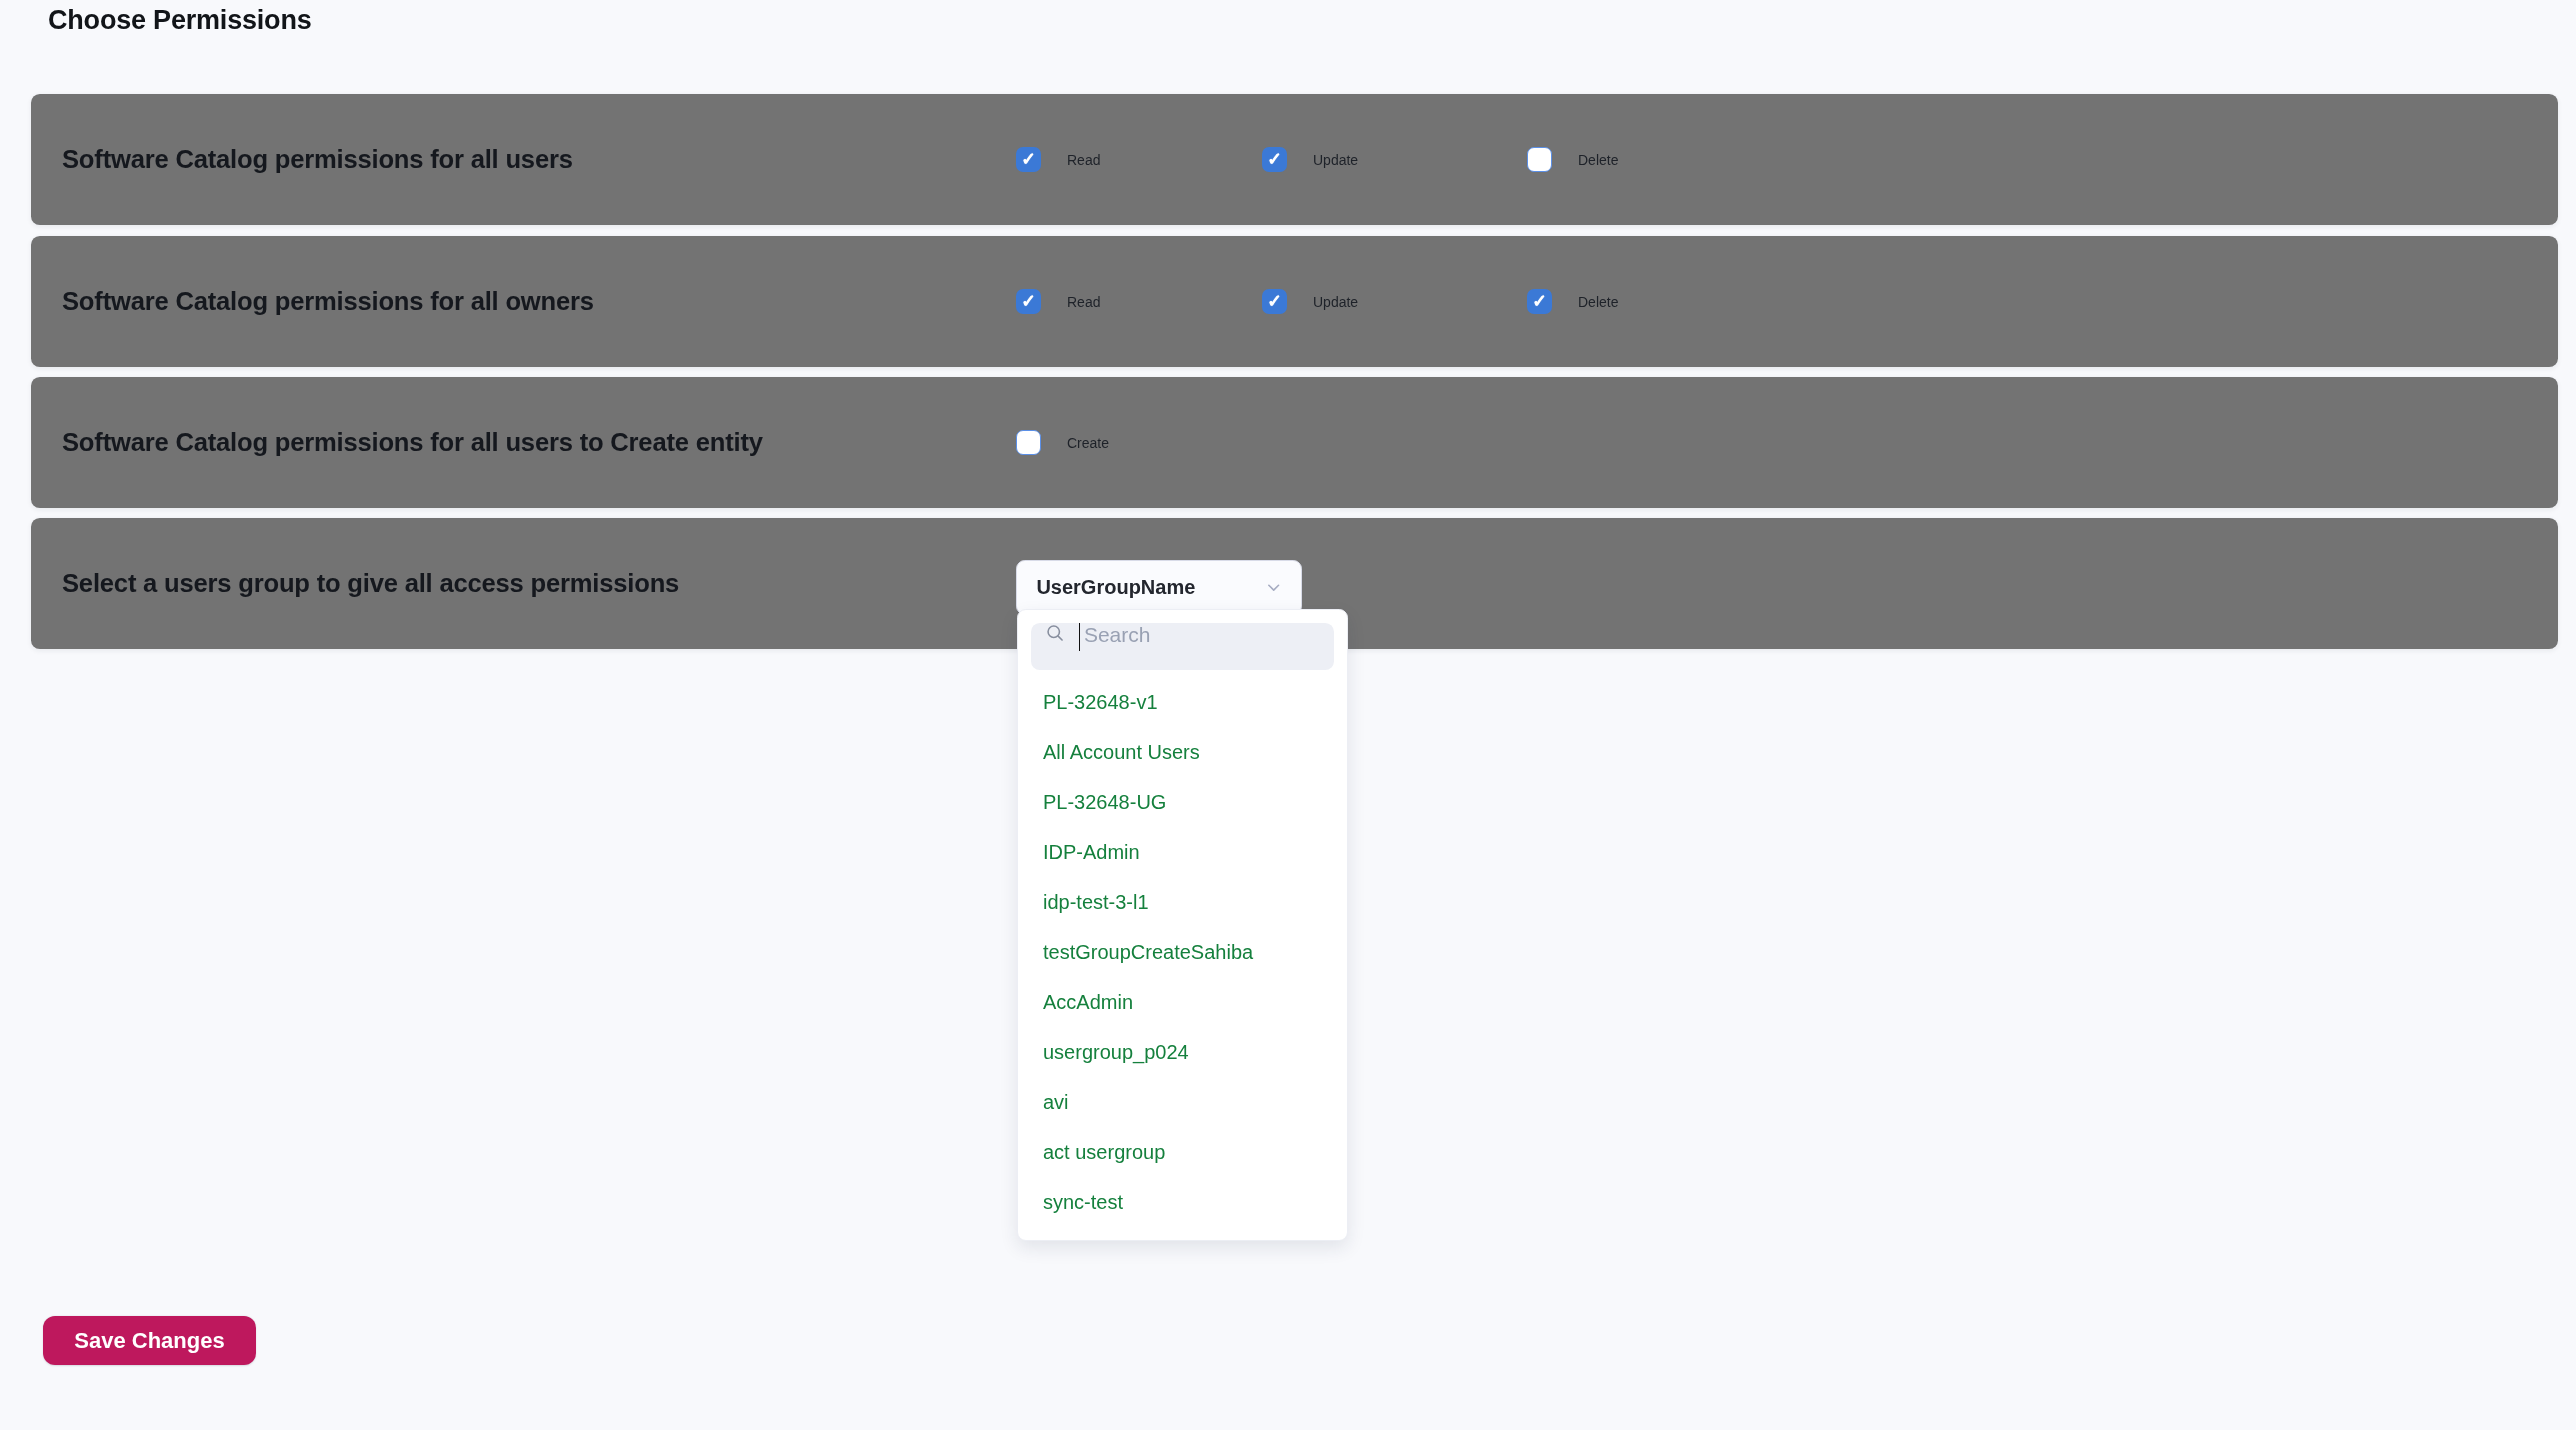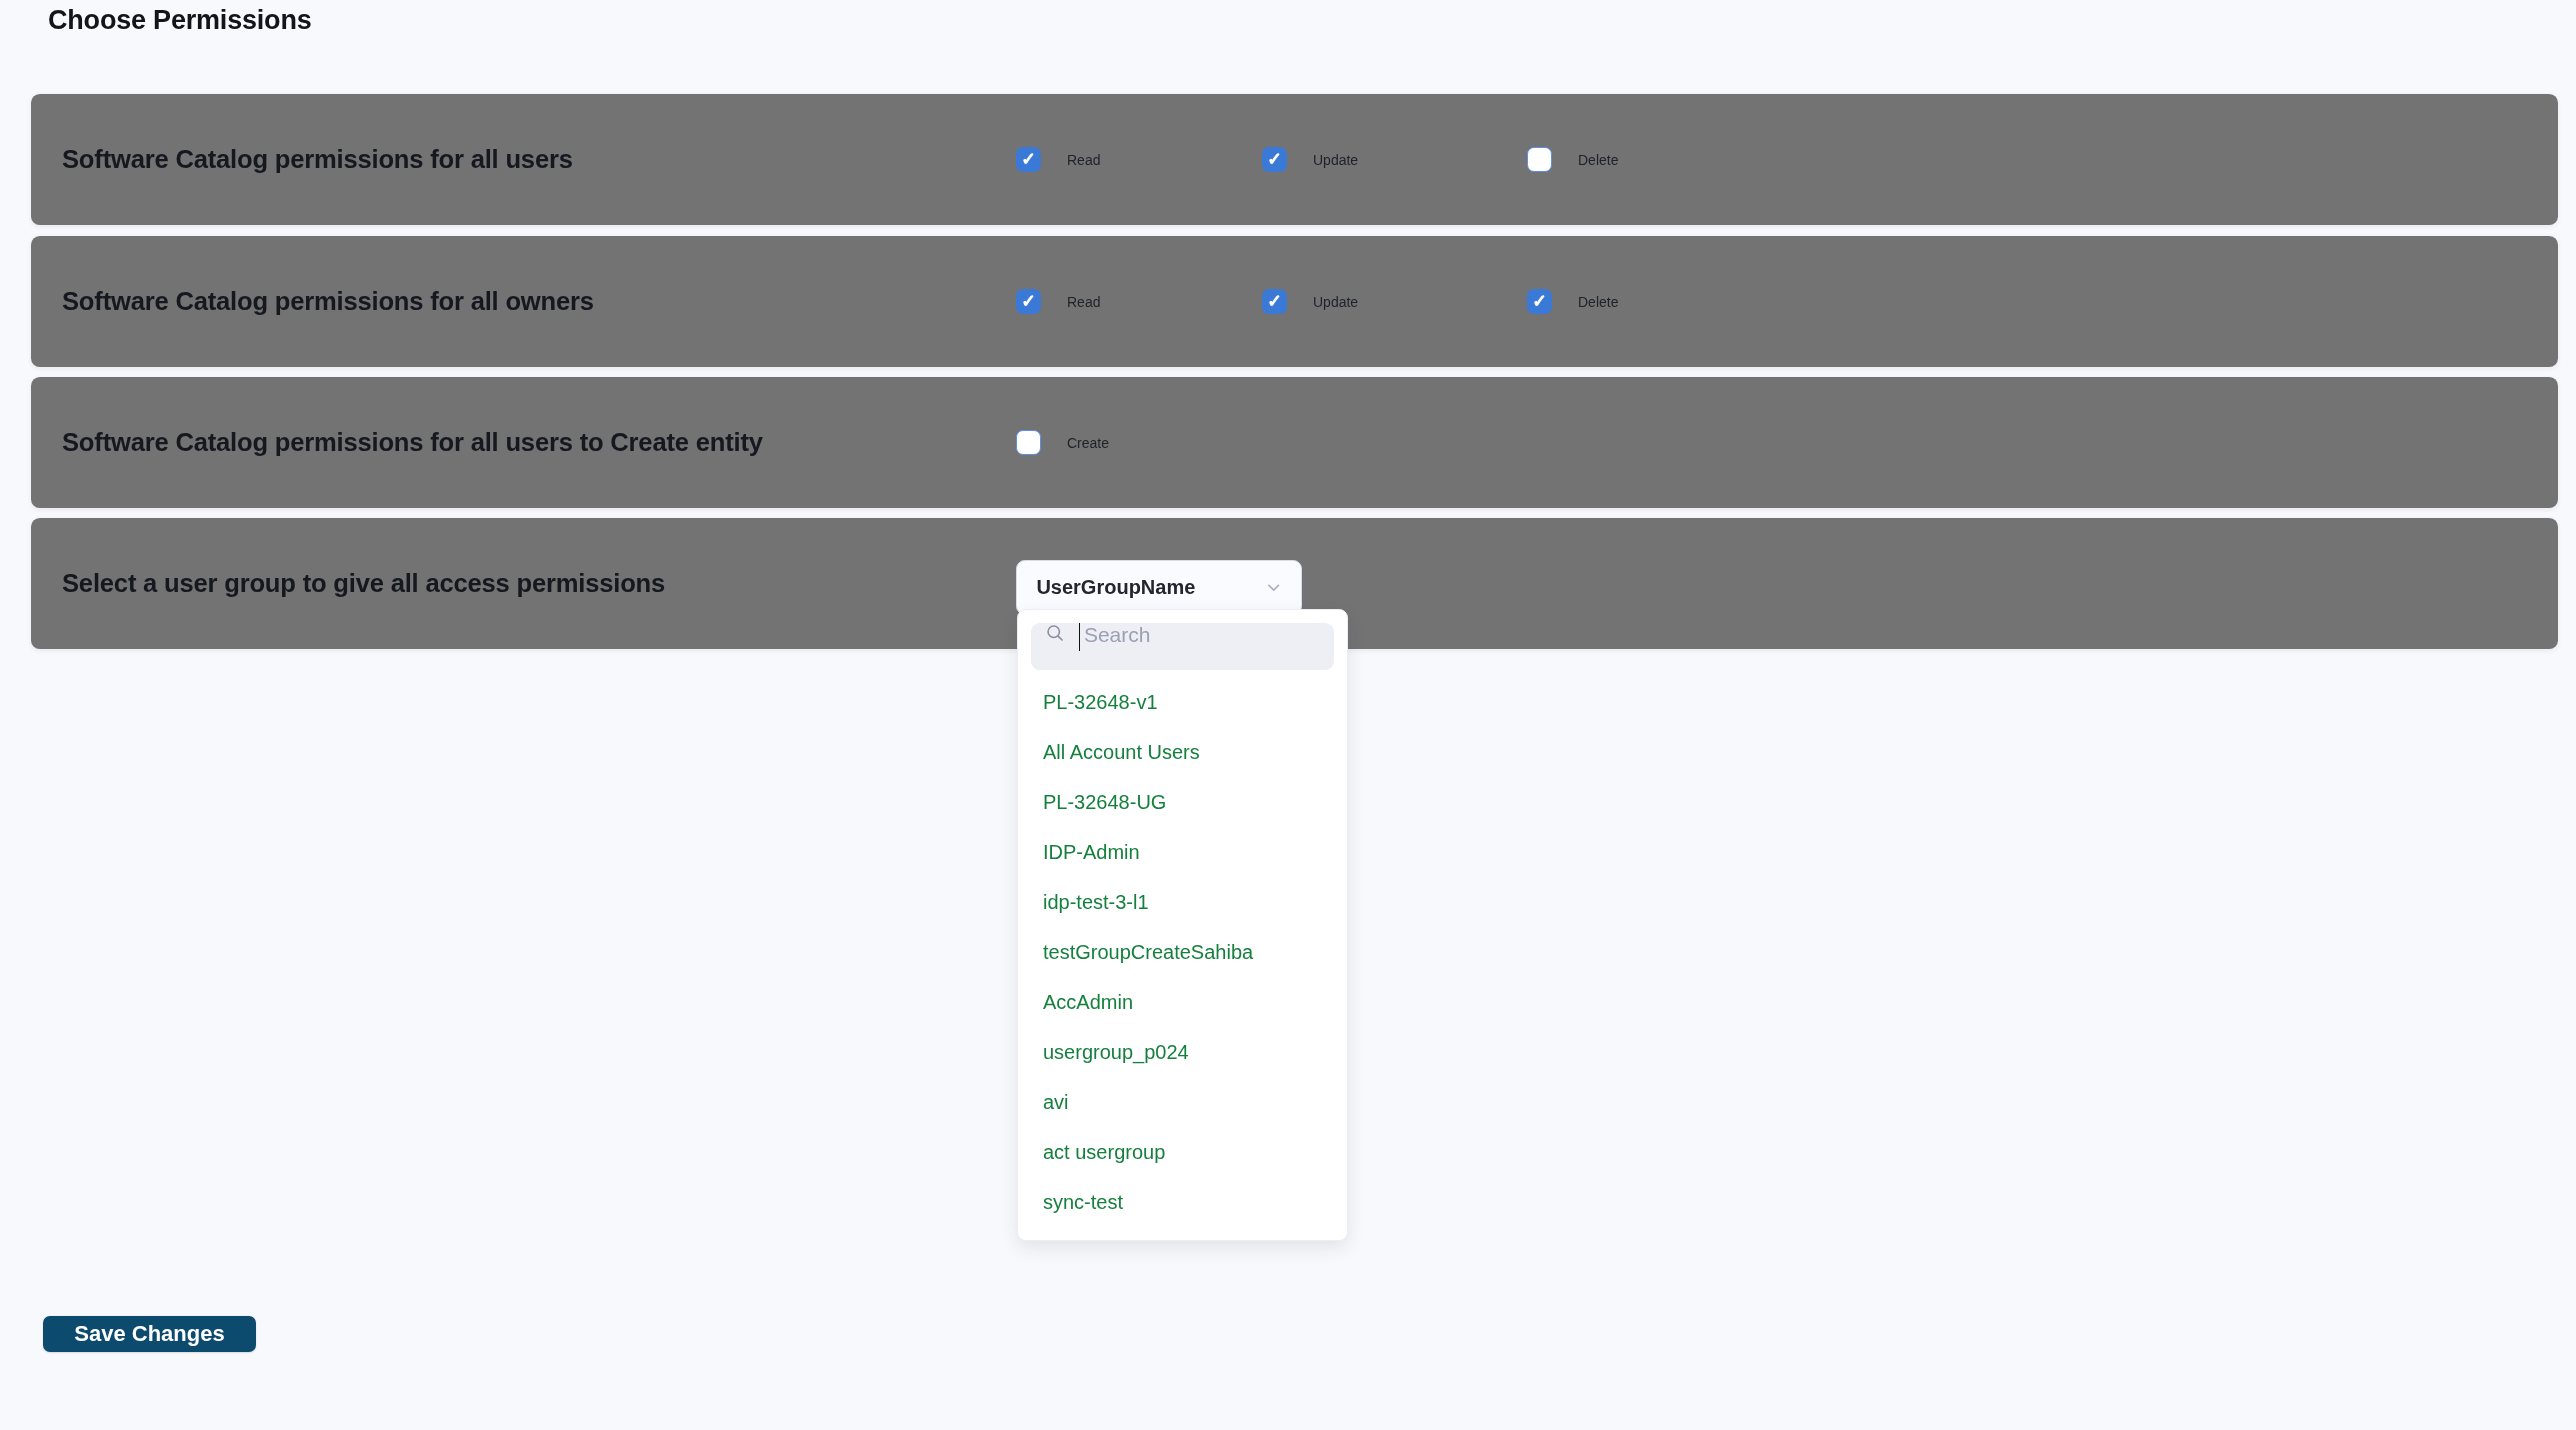--- a/index.html
+++ b/index.html
@@ -91,22 +91,22 @@
   }
   .option-list{margin-top:7px;}
   .option{
     height:50px;display:flex;align-items:center;
     padding-left:25px;font-size:20px;color:#15803d;
     cursor:pointer;
     text-align:center;
   }
   .save-button{
     position:absolute;left:43px;top:1316px;
-    width:213px;height:36px;border:none;border-radius:7px;
-    background:#0c4a6e;color:#ffffff;
+    width:213px;height:49px;border:none;border-radius:12px;
+    background:#be185d;color:#ffffff;
     font-family:"Liberation Sans", sans-serif;
     font-size:22px;font-weight:700;
     display:flex;align-items:center;justify-content:center;
     cursor:pointer;
     box-shadow:0 0.9px 1.8px rgba(28,39,60,0.15);
   }
 </style>
 </head>
 <body>
 
@@ -152,21 +152,21 @@
   <div class="card-title">Software Catalog permissions for all users to Create entity</div>
   <div class="controls">
     <div class="cb-group cb-pos-0">
       <span class="checkbox unchecked"></span>
       <span class="cb-label">Create</span>
     </div>
   </div>
 </div>
 
 <div class="card card-4">
-  <div class="card-title">Select a user group to give all access permissions</div>
+  <div class="card-title">Select a users group to give all access permissions</div>
   <div class="select-trigger">
     <span class="select-value">UserGroupName</span>
     <span class="chevron">
       <svg width="19.4" height="19.4" viewBox="0 0 24 24">
           <path d="M6 9l6 6 6-6" stroke="#a6acc2" stroke-width="2" fill="none" stroke-linecap="round" stroke-linejoin="round"></path>
         </svg>
     </span>
   </div>
 </div>
 

